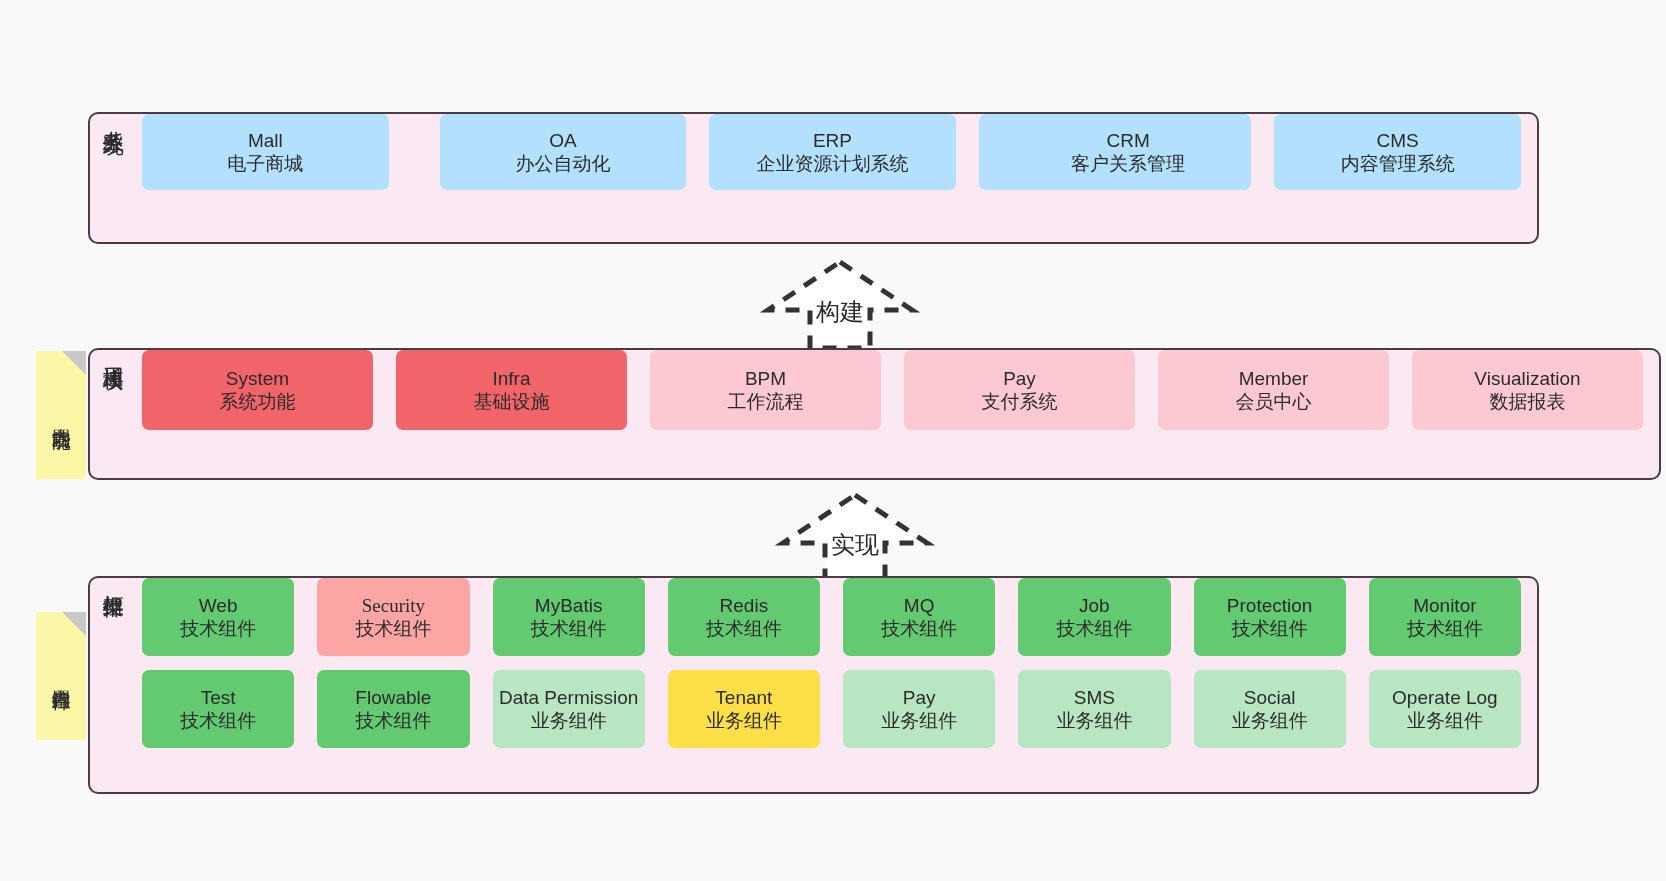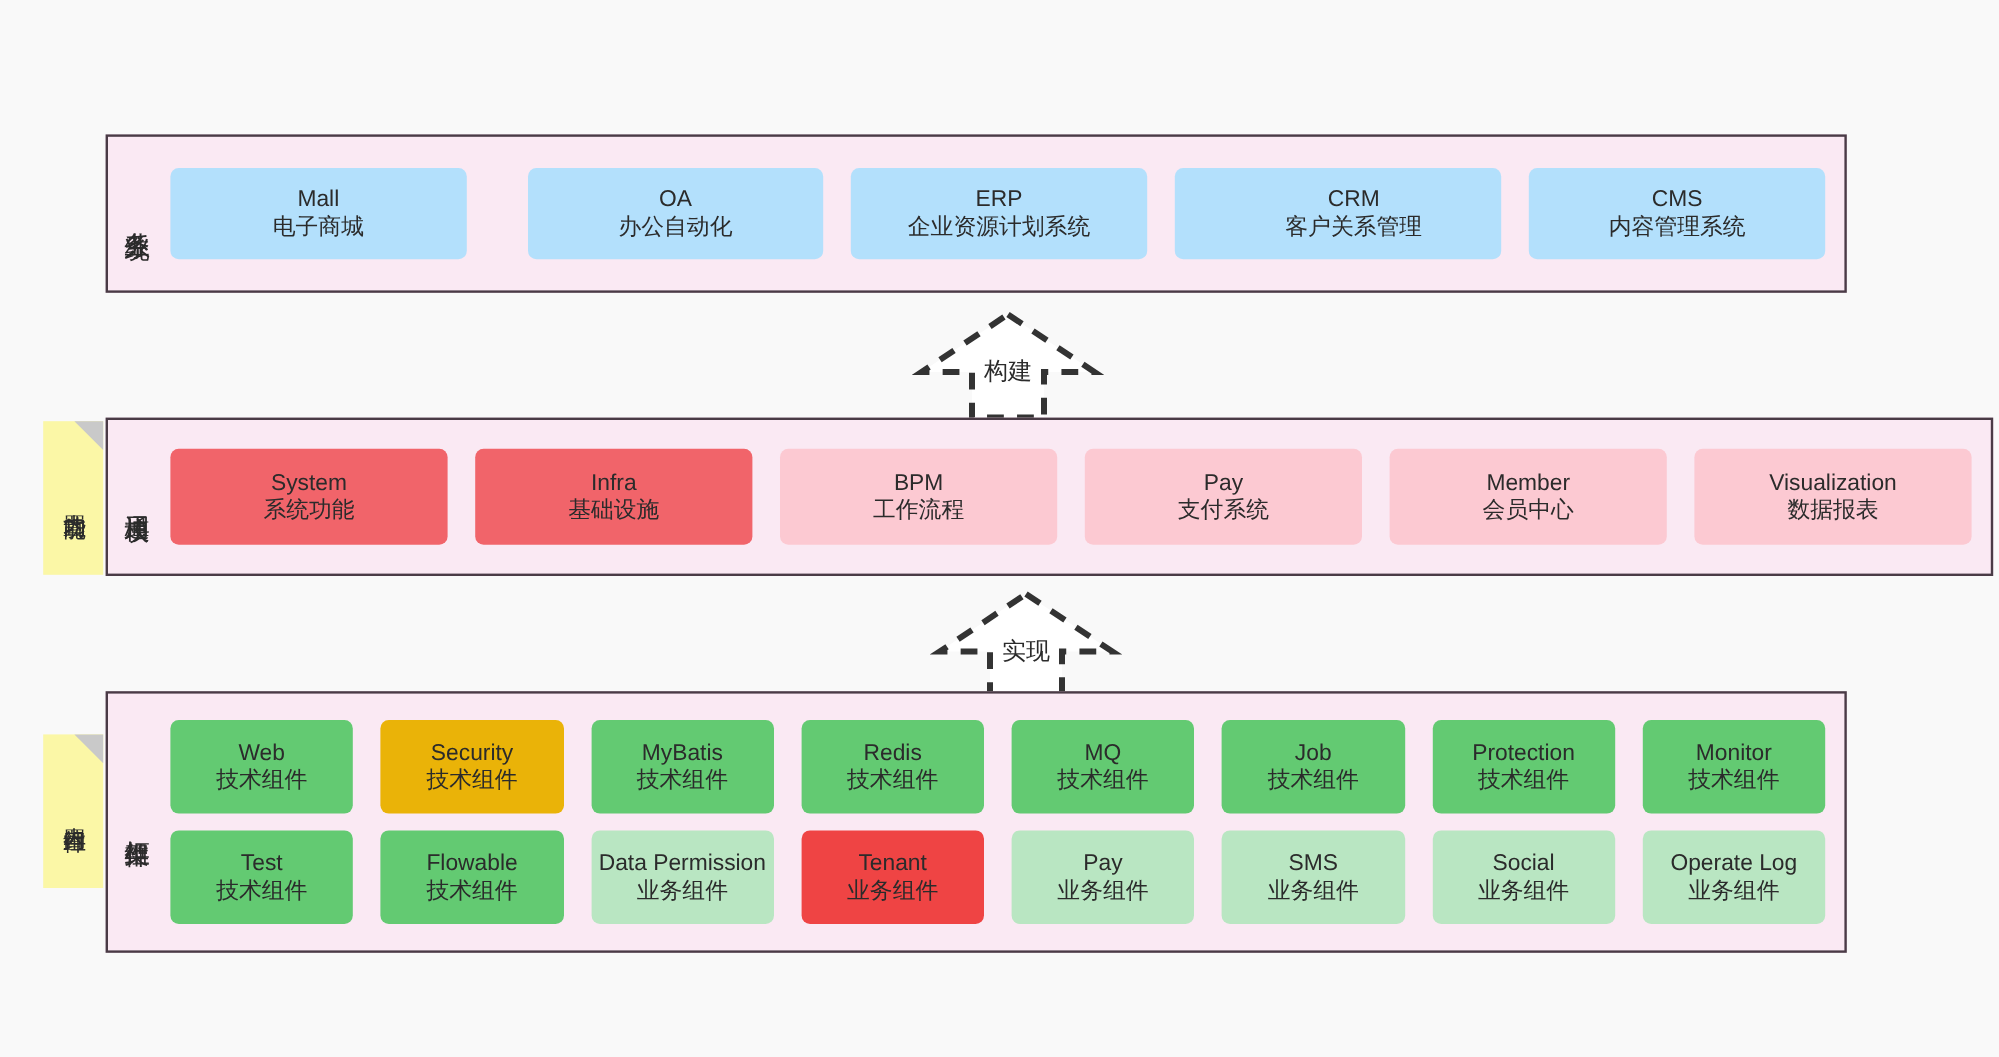--- a/index.html
+++ b/index.html
@@ -20,23 +20,23 @@
     position: absolute;
     inset: 0;
   }
 
   
   .layer {
     position: absolute;
     box-sizing: border-box;
     background: #fae9f3;
     border: 2px solid #404040;
-    border-radius: 0;
-    display: flex;
-    align-items: center;
+    border-radius: 10px;
+    display: flex;
+    align-items: flex-start;
   }
 
   .layer-title {
     flex: 0 0 auto;
     width: 46px;
     display: flex;
     align-items: center;
     justify-content: center;
     font-size: 21px;
     line-height: 1.16;
@@ -118,21 +118,21 @@
     position: absolute;
     width: 160px;
     height: 92px;
   }
   .connector svg { display: block; width: 100%; height: 100%; overflow: visible; }
   .connector .conn-label {
     position: absolute;
     left: 0; right: 0;
     top: 38px;
     text-align: center;
-    font-size: 20px;
+    font-size: 24px;
     color: #2b2b2b;
     pointer-events: none;
   }
   #connector-build     { left: 760px; top: 258px; }
   #connector-implement { left: 775px; top: 491px; }
 </style>
 </head>
 <body style="background: rgb(249, 249, 249);">
 
 <div class="canvas">
@@ -223,21 +223,21 @@
 
   <div class="layer" id="layer-framework" style="background: rgb(250, 233, 243); border-color: rgb(74, 59, 70);">
     <div class="layer-title">框架组件</div>
     <div class="layer-body">
 
       <div class="row">
         <div class="cell" style="background: rgb(99, 202, 114);">
           <span class="en">Web</span>
           <span class="cn">技术组件</span>
         </div>
-        <div class="cell" style="background: #eab308;">
+        <div class="cell" style="background: #fca5a5; font-family: Liberation Serif, serif;">
           <span class="en">Security</span>
           <span class="cn">技术组件</span>
         </div>
         <div class="cell" style="background: rgb(99, 202, 114);">
           <span class="en">MyBatis</span>
           <span class="cn">技术组件</span>
         </div>
         <div class="cell" style="background: rgb(99, 202, 114);">
           <span class="en">Redis</span>
           <span class="cn">技术组件</span>
@@ -266,21 +266,21 @@
           <span class="cn">技术组件</span>
         </div>
         <div class="cell" style="background: rgb(99, 202, 114);">
           <span class="en">Flowable</span>
           <span class="cn">技术组件</span>
         </div>
         <div class="cell" style="background: rgb(185, 230, 194);">
           <span class="en">Data Permission</span>
           <span class="cn">业务组件</span>
         </div>
-        <div class="cell" style="background: #ef4444;">
+        <div class="cell" style="background: #fde047;">
           <span class="en">Tenant</span>
           <span class="cn">业务组件</span>
         </div>
         <div class="cell" style="background: rgb(185, 230, 194);">
           <span class="en">Pay</span>
           <span class="cn">业务组件</span>
         </div>
         <div class="cell" style="background: rgb(185, 230, 194);">
           <span class="en">SMS</span>
           <span class="cn">业务组件</span>

